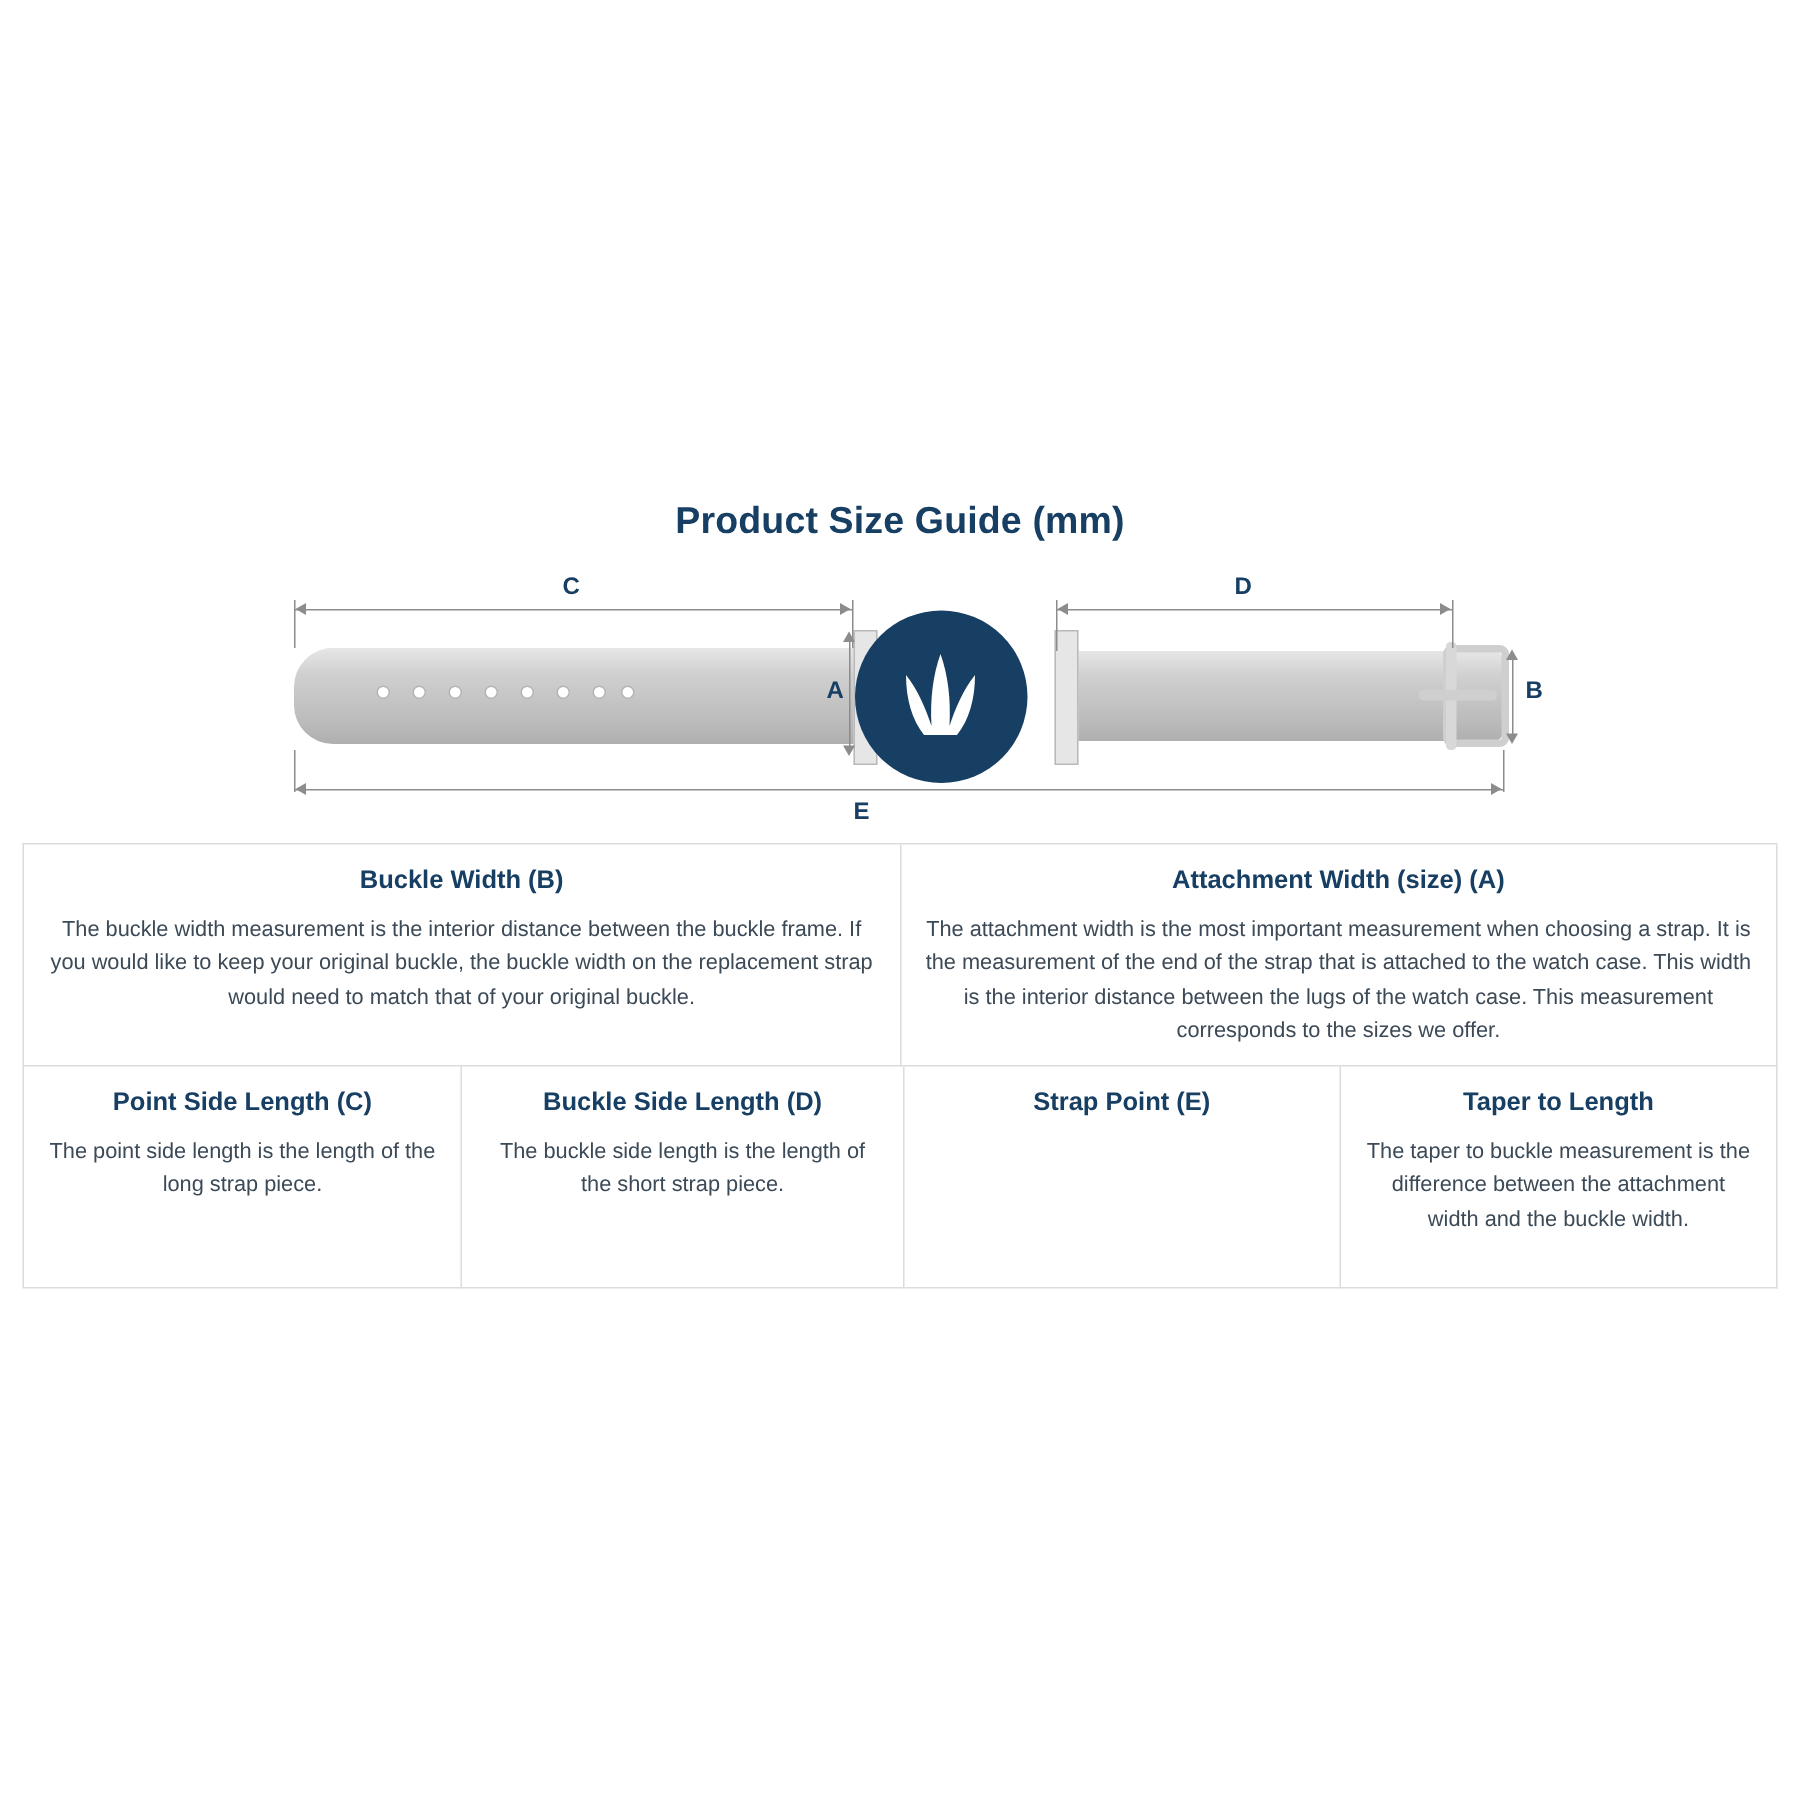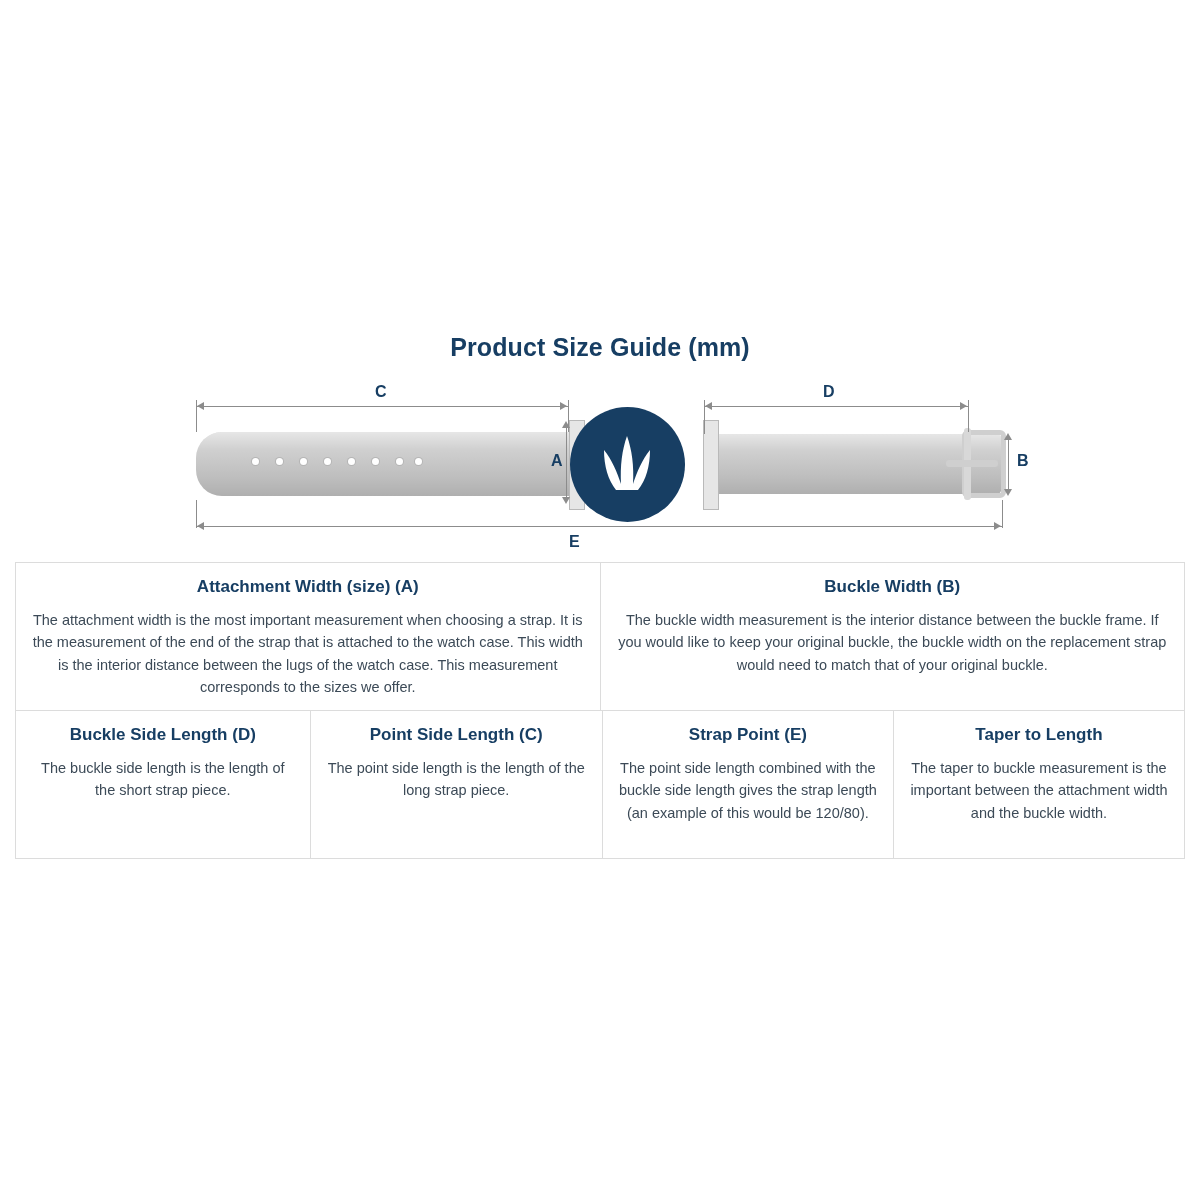--- a/index.html
+++ b/index.html
@@ -302,42 +302,41 @@
   <div class="vline" style="left:1002px; top:500px; height:28px;"></div>
   <div class="mline" style="left:196px; top:526px; width:806px;"></div>
   <div class="arrow l" style="left:197px; top:522px;"></div>
   <div class="arrow r" style="left:994px; top:522px;"></div>
   <div class="dim-label" style="left:569px; top:533px;">E</div>
 
   <div class="table">
 
     <div class="row row1">
       <div class="cell">
+        <h3>Buckle Width (B)</h3>
+        <p>The buckle width measurement is the interior distance between the buckle frame. If you would like to keep your original buckle, the buckle width on the replacement strap would need to match that of your original buckle.</p>
+      </div>
+      <div class="cell">
         <h3>Attachment Width (size) (A)</h3>
         <p>The attachment width is the most important measurement when choosing a strap. It is the measurement of the end of the strap that is attached to the watch case. This width is the interior distance between the lugs of the watch case. This measurement corresponds to the sizes we offer.</p>
       </div>
-      <div class="cell">
-        <h3>Buckle Width (B)</h3>
-        <p>The buckle width measurement is the interior distance between the buckle frame. If you would like to keep your original buckle, the buckle width on the replacement strap would need to match that of your original buckle.</p>
-      </div>
     </div>
 
     <div class="row row2">
+      <div class="cell cell-c">
+        <h3>Point Side Length (C)</h3>
+        <p>The point side length is the length of the long strap piece.</p>
+      </div>
       <div class="cell cell-d">
         <h3>Buckle Side Length (D)</h3>
         <p>The buckle side length is the length of the short strap piece.</p>
       </div>
-      <div class="cell cell-c">
-        <h3>Point Side Length (C)</h3>
-        <p>The point side length is the length of the long strap piece.</p>
-      </div>
       <div class="cell cell-e">
         <h3>Strap Point (E)</h3>
-        <p>The point side length combined with the buckle side length gives the strap length (an example of this would be 120/80).</p>
       </div>
       <div class="cell cell-t">
         <h3>Taper to Length</h3>
-        <p>The taper to buckle measurement is the important between the attachment width and the buckle width.</p>
+        <p>The taper to buckle measurement is the difference between the attachment width and the buckle width.</p>
       </div>
     </div>
 
   </div>
 </div>
 
 </body></html>

